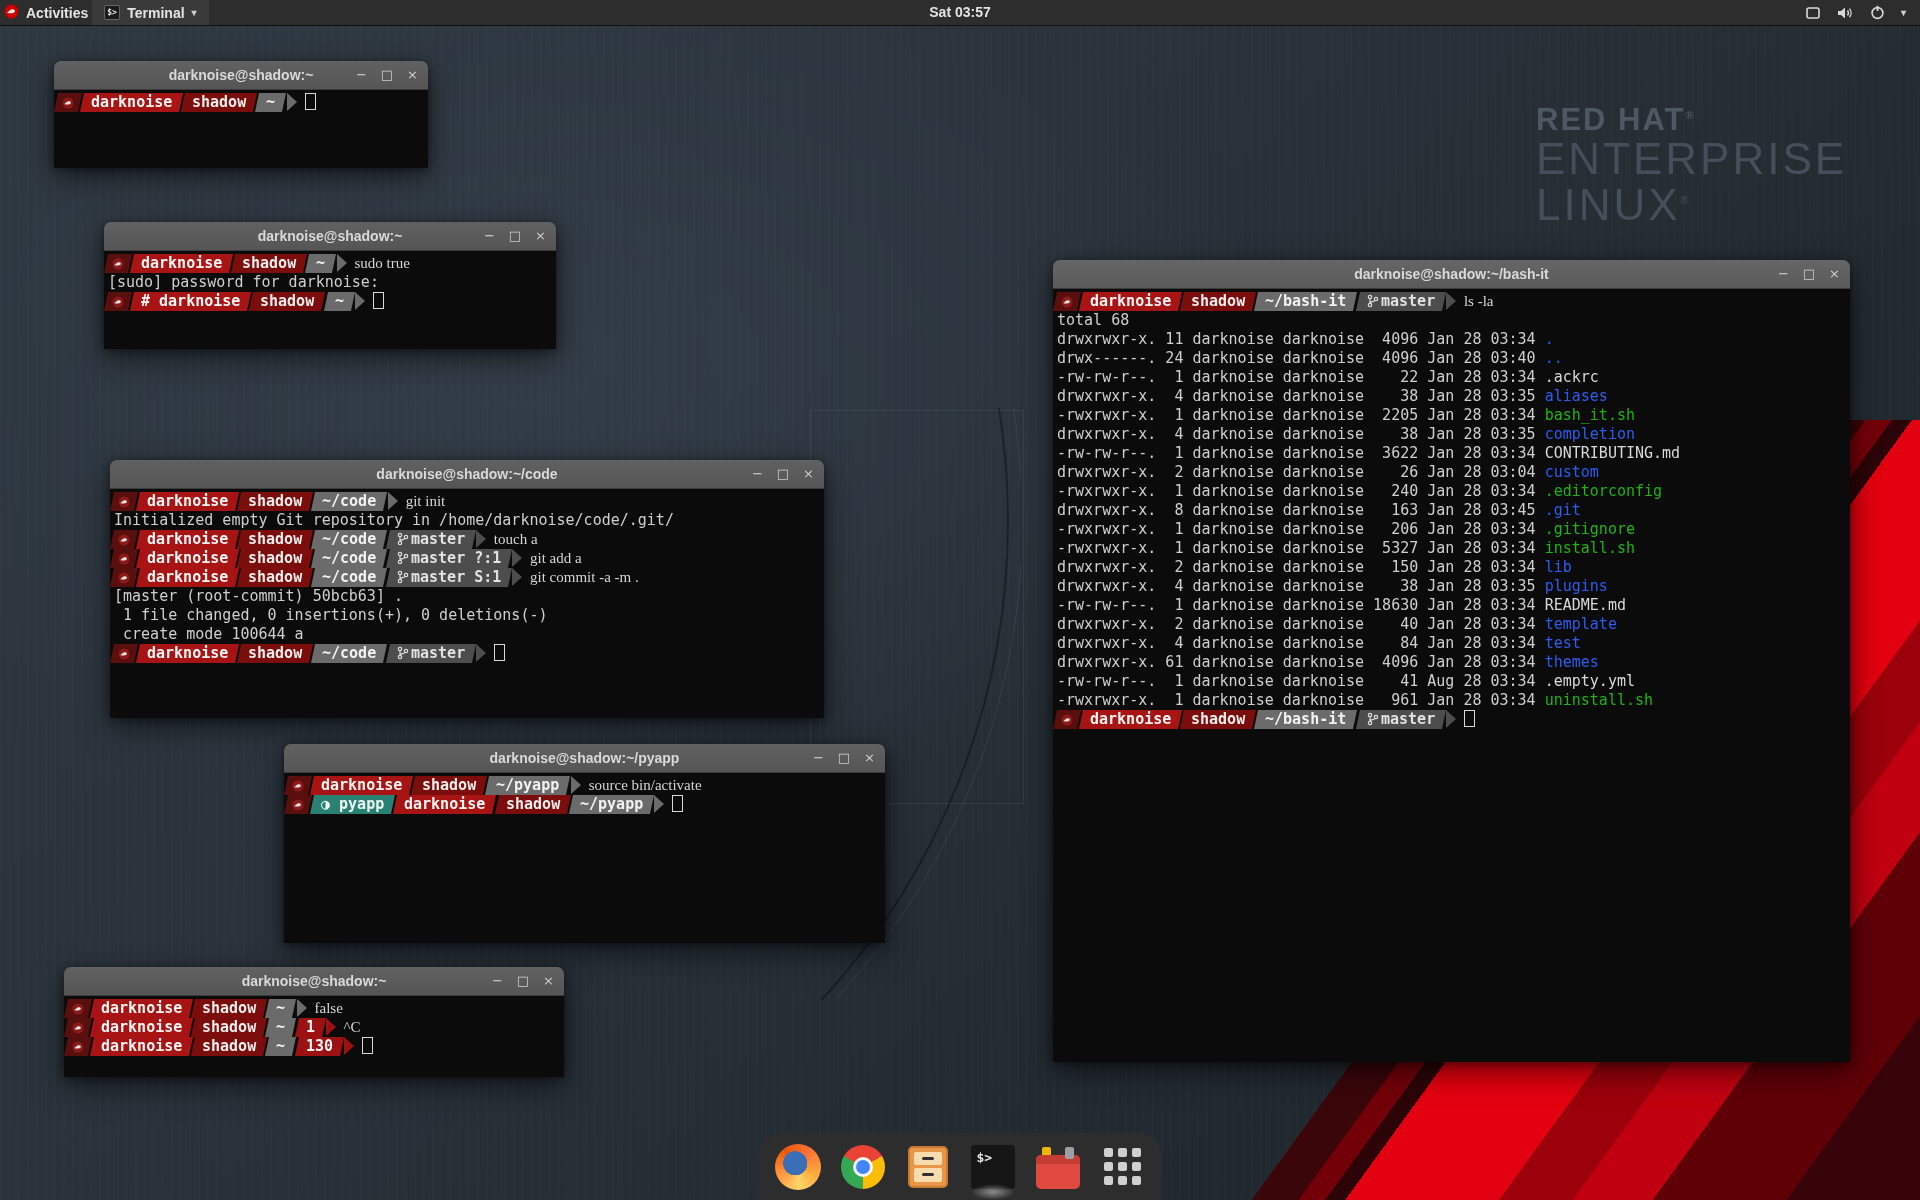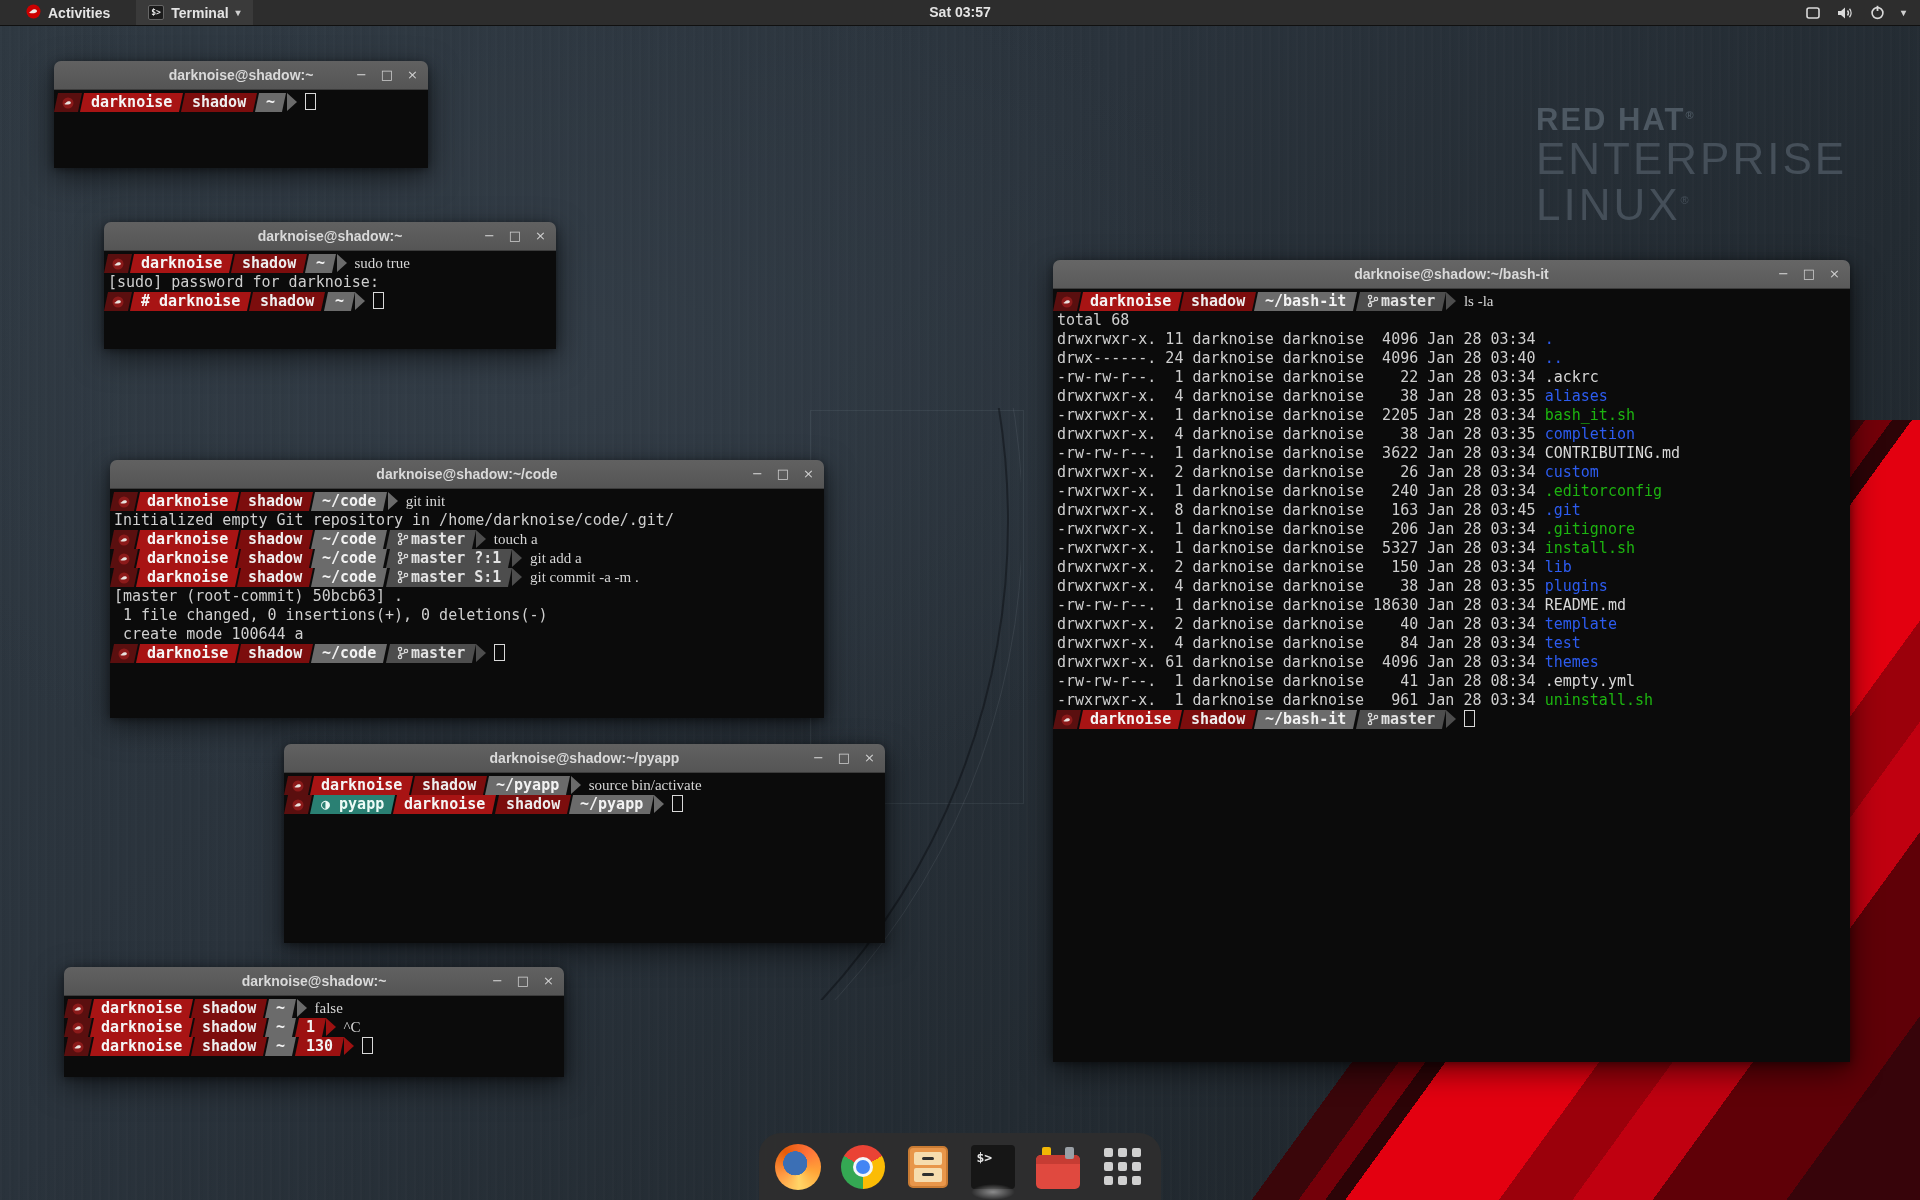--- a/index.html
+++ b/index.html
@@ -19,21 +19,21 @@
   .deco-clip{position:absolute;left:795px;top:408px;width:226px;height:592px;overflow:hidden;z-index:0;}
   .arc{position:absolute;width:1410px;height:1410px;border-radius:50%;}
   .arc.dark{left:-1200px;top:-593px;border:2px solid rgba(8,12,16,0.45);}
   .arc.lite{left:-1184px;top:-593px;border:1px solid rgba(190,200,210,0.10);}
 
   
   .topbar{position:absolute;left:0;top:0;width:100%;height:25px;background:#2d2d2d;z-index:40;
     display:flex;align-items:center;color:#e4e4e4;font-size:14px;font-weight:700;
     border-bottom:1px solid #101010;}
   .tb-left{display:flex;align-items:center;height:100%;}
-  .tb-activities{display:flex;align-items:center;gap:7px;padding:0 26px;height:100%;cursor:default;}
+  .tb-activities{display:flex;align-items:center;gap:7px;padding:0 4px;height:100%;cursor:default;}
   .tb-app{display:flex;align-items:center;gap:7px;padding:0 12px;height:100%;background:#3a3a3a;}
   .mini-term{width:16px;height:15px;background:#1b1b1b;border:1px solid #666;border-radius:2px;
     color:#e8e8e8;font:bold 8px/14px "DejaVu Sans Mono",monospace;text-align:left;padding-left:2px;box-sizing:border-box;}
   .tb-caret{font-size:10px;color:#cfcfcf;}
   .tb-clock{position:absolute;left:50%;transform:translateX(-50%);top:0;height:25px;line-height:25px;}
   .tb-right{margin-left:auto;display:flex;align-items:center;gap:16px;padding-right:14px;}
   .tb-right svg{display:block;}
 
   
   .term-window{position:absolute;z-index:10;border-radius:8px 8px 0 0;
@@ -334,32 +334,32 @@
               <path d="M3 4.7v4.6 M3.3 8.6C5.5 7 7.2 7.6 8.6 6.4" fill="none" stroke="#ddd" stroke-width="1.2"></path>
             </svg>master</span></span><span class="cap cap-git"></span><span class="cmd">ls -la</span></div>
       <div class="term-line out-line">total 68</div>
       <div class="term-line out-line"><span class="pre">drwxrwxr-x. 11 darknoise darknoise  4096 Jan 28 03:34 </span><span class="fn c-dir">.</span></div>
       <div class="term-line out-line"><span class="pre">drwx------. 24 darknoise darknoise  4096 Jan 28 03:40 </span><span class="fn c-dir">..</span></div>
       <div class="term-line out-line"><span class="pre">-rw-rw-r--.  1 darknoise darknoise    22 Jan 28 03:34 </span><span class="fn c-file">.ackrc</span></div>
       <div class="term-line out-line"><span class="pre">drwxrwxr-x.  4 darknoise darknoise    38 Jan 28 03:35 </span><span class="fn c-dir">aliases</span></div>
       <div class="term-line out-line"><span class="pre">-rwxrwxr-x.  1 darknoise darknoise  2205 Jan 28 03:34 </span><span class="fn c-exec">bash_it.sh</span></div>
       <div class="term-line out-line"><span class="pre">drwxrwxr-x.  4 darknoise darknoise    38 Jan 28 03:35 </span><span class="fn c-dir">completion</span></div>
       <div class="term-line out-line"><span class="pre">-rw-rw-r--.  1 darknoise darknoise  3622 Jan 28 03:34 </span><span class="fn c-file">CONTRIBUTING.md</span></div>
-      <div class="term-line out-line"><span class="pre">drwxrwxr-x.  2 darknoise darknoise    26 Jan 28 03:34 </span><span class="fn c-dir">custom</span></div>
+      <div class="term-line out-line"><span class="pre">drwxrwxr-x.  2 darknoise darknoise    26 Jan 28 03:04 </span><span class="fn c-dir">custom</span></div>
       <div class="term-line out-line"><span class="pre">-rwxrwxr-x.  1 darknoise darknoise   240 Jan 28 03:34 </span><span class="fn c-exec">.editorconfig</span></div>
       <div class="term-line out-line"><span class="pre">drwxrwxr-x.  8 darknoise darknoise   163 Jan 28 03:45 </span><span class="fn c-dir">.git</span></div>
       <div class="term-line out-line"><span class="pre">-rwxrwxr-x.  1 darknoise darknoise   206 Jan 28 03:34 </span><span class="fn c-exec">.gitignore</span></div>
       <div class="term-line out-line"><span class="pre">-rwxrwxr-x.  1 darknoise darknoise  5327 Jan 28 03:34 </span><span class="fn c-exec">install.sh</span></div>
       <div class="term-line out-line"><span class="pre">drwxrwxr-x.  2 darknoise darknoise   150 Jan 28 03:34 </span><span class="fn c-dir">lib</span></div>
       <div class="term-line out-line"><span class="pre">drwxrwxr-x.  4 darknoise darknoise    38 Jan 28 03:35 </span><span class="fn c-dir">plugins</span></div>
       <div class="term-line out-line"><span class="pre">-rw-rw-r--.  1 darknoise darknoise 18630 Jan 28 03:34 </span><span class="fn c-file">README.md</span></div>
       <div class="term-line out-line"><span class="pre">drwxrwxr-x.  2 darknoise darknoise    40 Jan 28 03:34 </span><span class="fn c-dir">template</span></div>
       <div class="term-line out-line"><span class="pre">drwxrwxr-x.  4 darknoise darknoise    84 Jan 28 03:34 </span><span class="fn c-dir">test</span></div>
       <div class="term-line out-line"><span class="pre">drwxrwxr-x. 61 darknoise darknoise  4096 Jan 28 03:34 </span><span class="fn c-dir">themes</span></div>
-      <div class="term-line out-line"><span class="pre">-rw-rw-r--.  1 darknoise darknoise    41 Jan 28 08:34 </span><span class="fn c-file">.empty.yml</span></div>
+      <div class="term-line out-line"><span class="pre">-rw-rw-r--.  1 darknoise darknoise    41 Aug 28 03:34 </span><span class="fn c-file">.empty.yml</span></div>
       <div class="term-line out-line"><span class="pre">-rwxrwxr-x.  1 darknoise darknoise   961 Jan 28 03:34 </span><span class="fn c-exec">uninstall.sh</span></div>
       <div class="term-line prompt-line"><span class="seg seg-hat"><span class="in"><svg width="12" height="12" viewBox="0 0 12 12">
               <circle cx="6" cy="6" r="5.5" fill="#8c1a1a"></circle>
               <path d="M2.2 6.9c2-0.8 2.8-3 5-2.6 1.7.3 2 1.5 1.4 2.2-1 1.2-4.6 1.5-6.4.4z" fill="#e9e3df"></path>
             </svg></span></span><span class="seg seg-user"><span class="in">darknoise</span></span><span class="seg seg-host"><span class="in">shadow</span></span><span class="seg seg-path"><span class="in">~/bash-it</span></span><span class="seg seg-git"><span class="in"><svg width="12" height="14" viewBox="0 0 12 14">
               <circle cx="3" cy="3" r="1.7" fill="none" stroke="#ddd" stroke-width="1.2"></circle>
               <circle cx="3" cy="11" r="1.7" fill="none" stroke="#ddd" stroke-width="1.2"></circle>
               <circle cx="9" cy="5" r="1.7" fill="none" stroke="#ddd" stroke-width="1.2"></circle>
               <path d="M3 4.7v4.6 M3.3 8.6C5.5 7 7.2 7.6 8.6 6.4" fill="none" stroke="#ddd" stroke-width="1.2"></path>
             </svg>master</span></span><span class="cap cap-git"></span><span class="cursor"></span></div>

